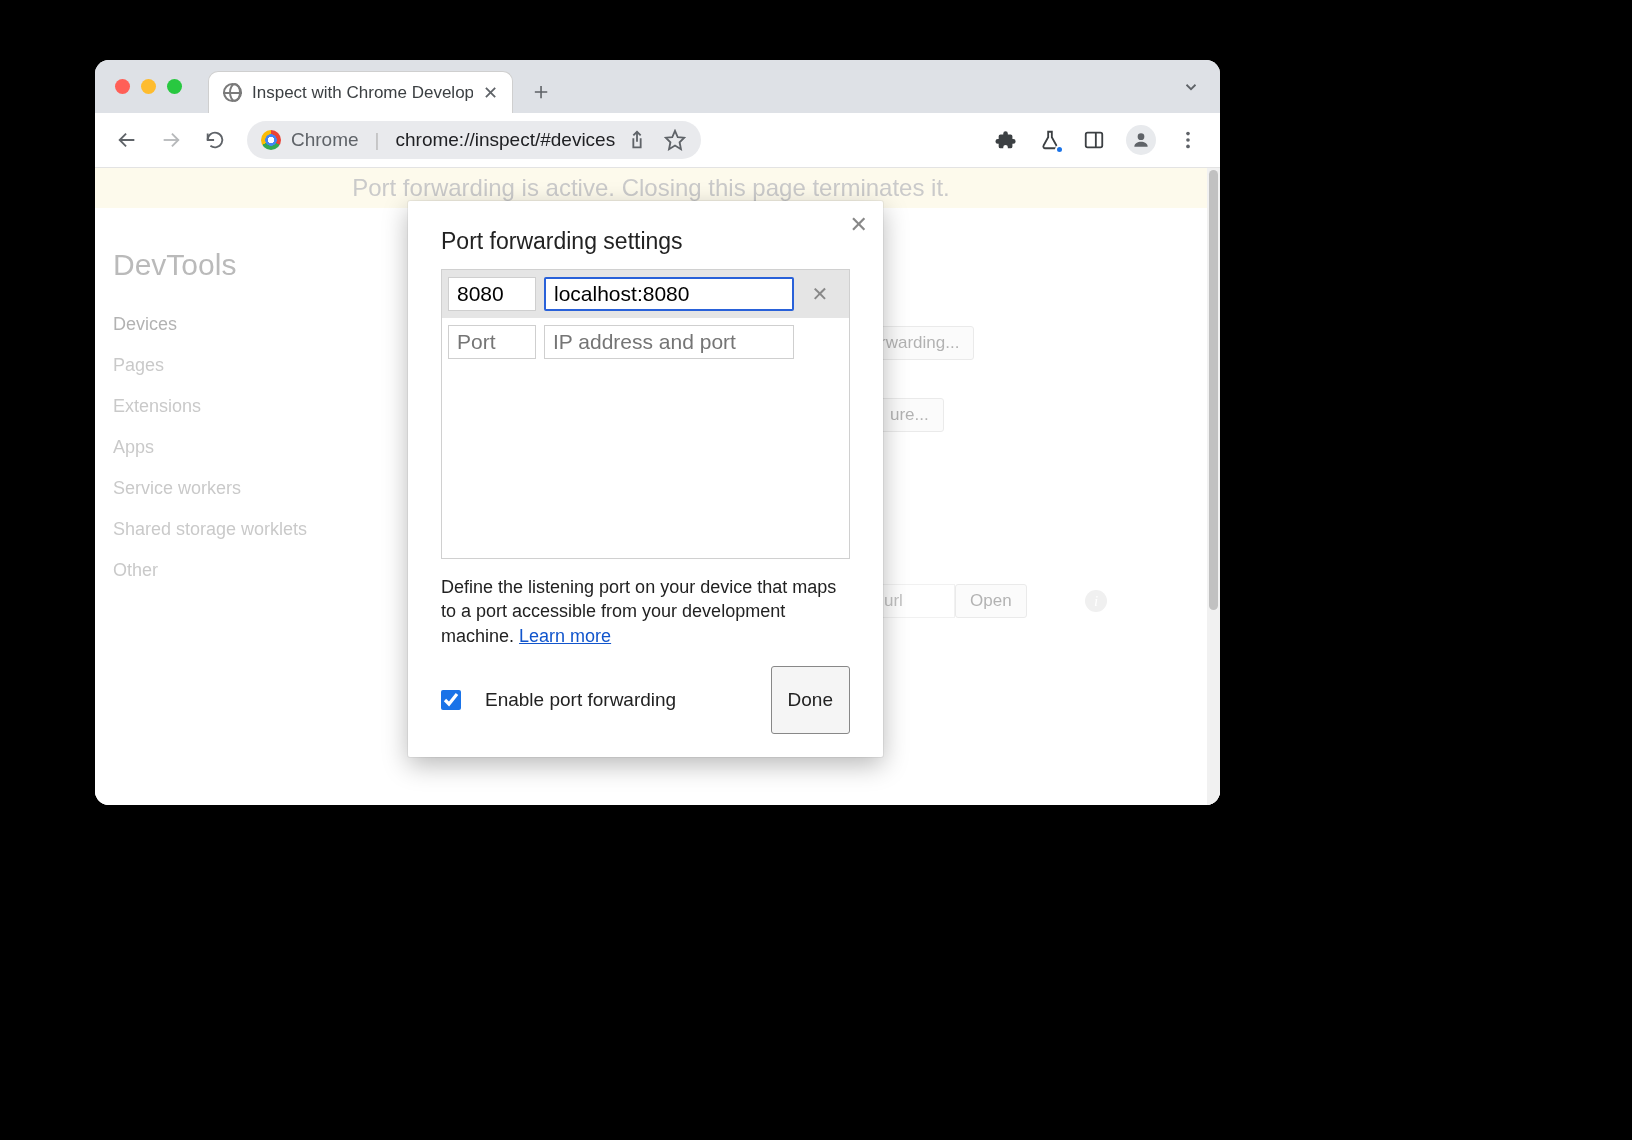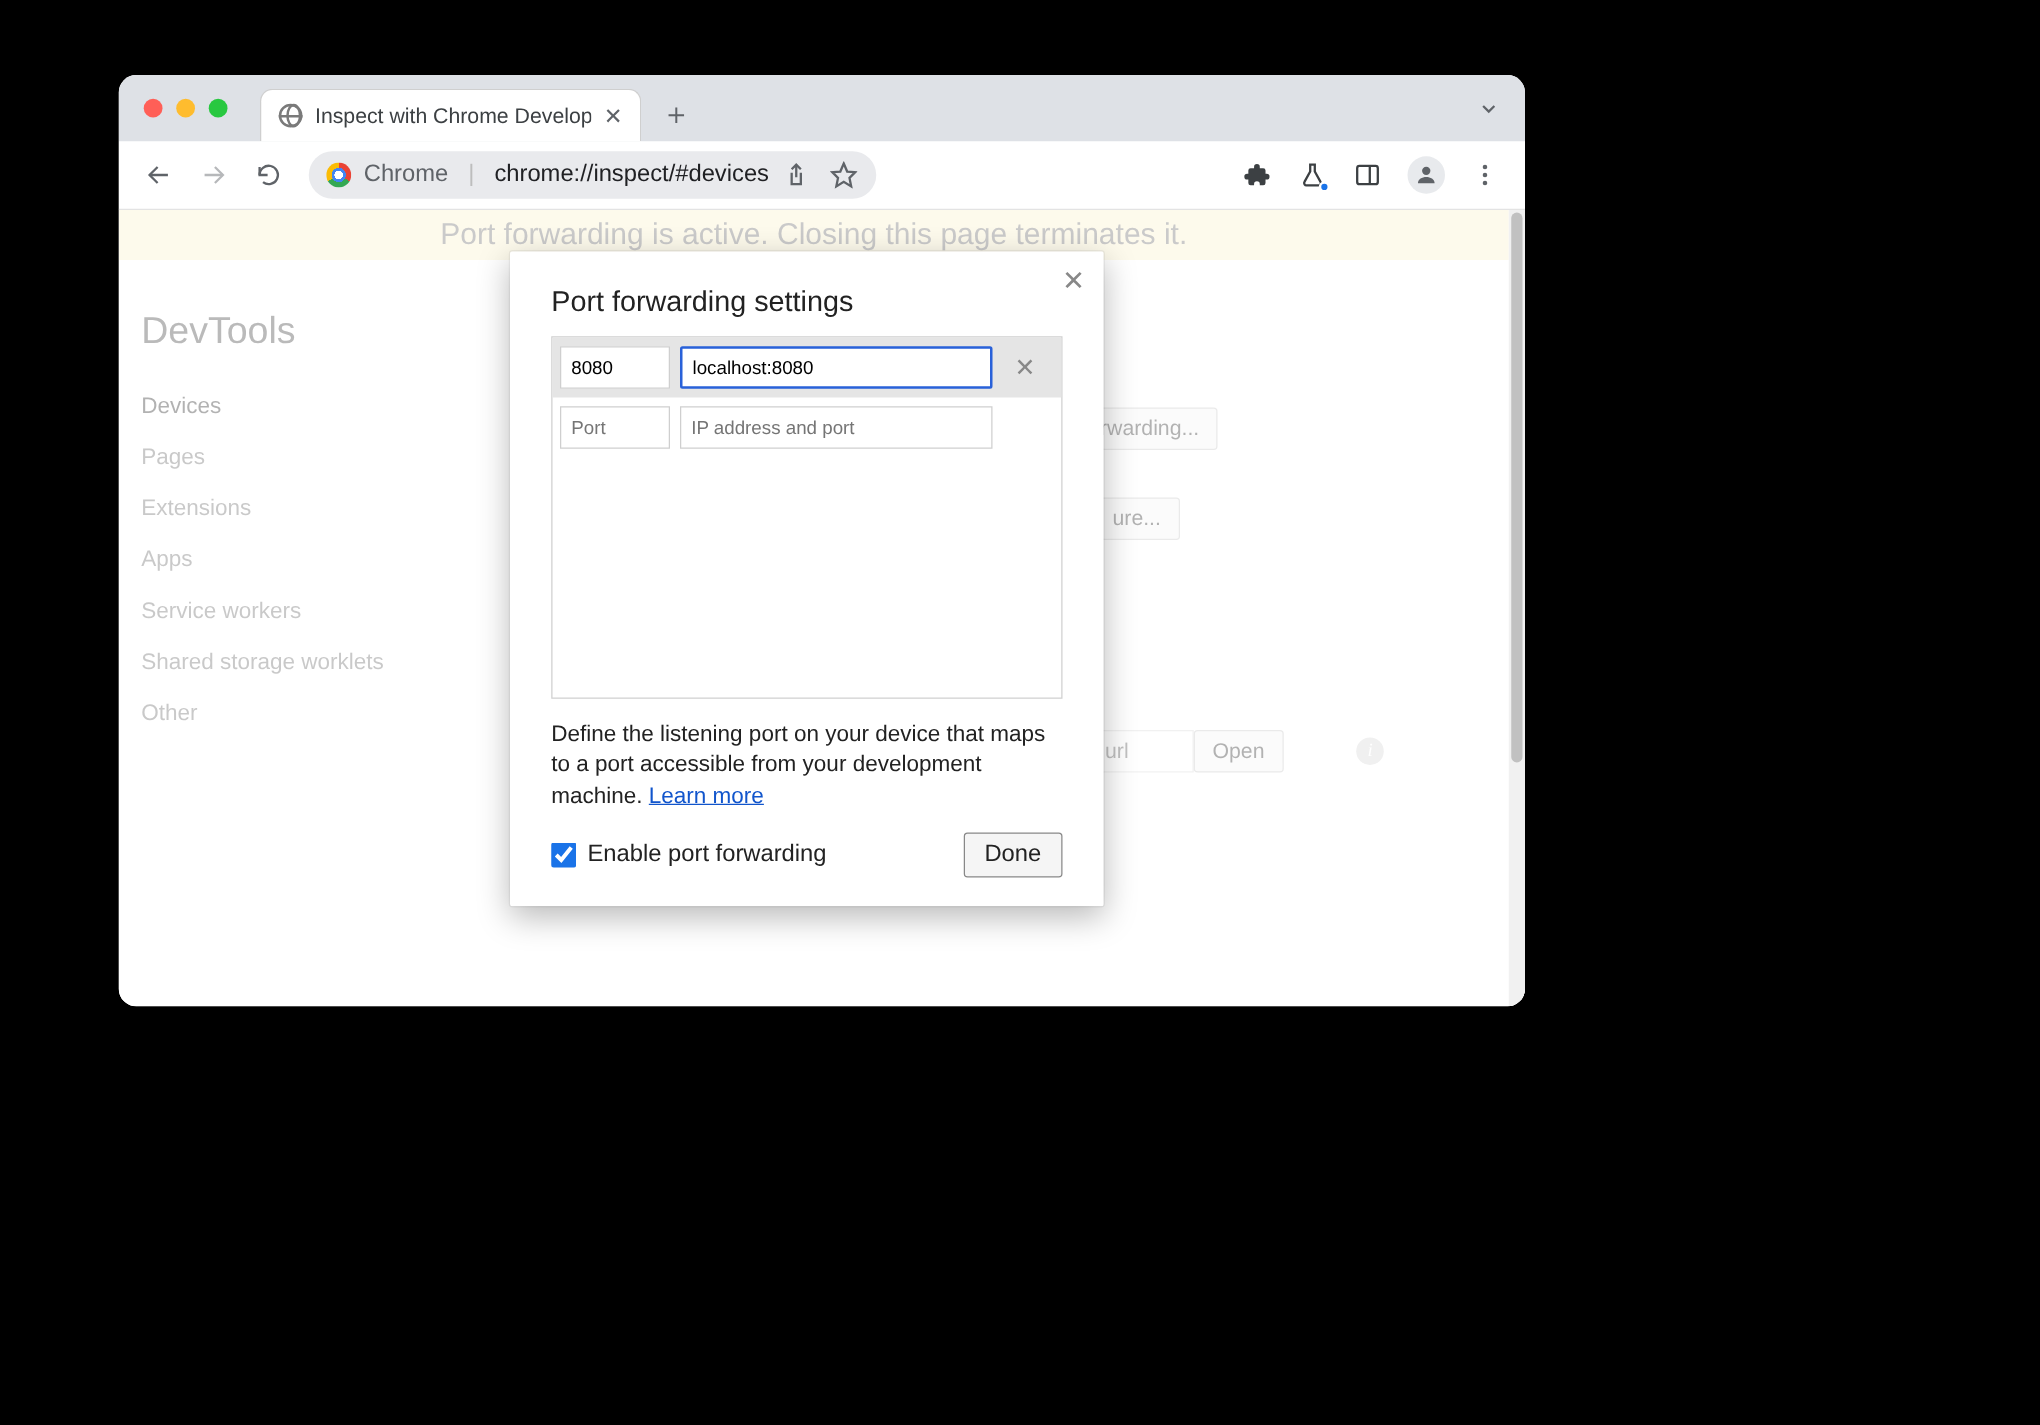--- a/index.html
+++ b/index.html
@@ -125,36 +125,36 @@
     box-shadow: 0 8px 26px rgba(0,0,0,0.28), 0 0 0 1px rgba(0,0,0,0.05);
     border-radius:2px;
     padding:26px 32px 22px 32px;
   }
   .dialog .dlg-close { position:absolute; right:14px; top:10px; color:#888; font-size:22px; cursor:default;}
   .dialog h2 { font-size:23px; font-weight:400; color:#222; margin-bottom:14px;}
   .rows-box { border:1px solid #d0d0d0; height:290px; }
   .row { display:flex; align-items:center; height:48px; padding:6px; gap:8px;}
   .row.filled { background:#E5E5E5;}
   .row input {
-    height:34px; font-size:15px; padding:4px 8px; border:1px solid #cfcfcf;
+    height:34px; font-size:21px; padding:4px 8px; border:1px solid #cfcfcf;
     font-family:inherit;
   }
   .row input.port { width:88px;}
   .row input.addr { width:250px;}
   .row input.addr.focused { outline:none; border:2px solid #2961D9; border-radius:2px;}
   .row .remove { width:36px; height:36px; display:flex; align-items:center; justify-content:center; color:#888; font-size:20px;}
   .dialog .desc { font-size:18px; color:#222; line-height:1.35; margin-top:16px;}
   .dialog .desc a { color:#1155CC; text-decoration:underline;}
   .dialog .footer { display:flex; align-items:center; justify-content:space-between; margin-top:18px;}
-  .dialog .footer label { display:flex; align-items:center; gap:9px; font-size:19px; color:#222;}
+  .dialog .footer label { display:flex; align-items:center; gap:24px; font-size:19px; color:#222;}
   .dialog .footer input[type=checkbox]{
     width:20px; height:20px; accent-color:#1A73E8;
   }
   .done-btn {
-    background:#F5F5F5; border:1px solid #888; border-radius:3px; padding:6px 16px; font-size:19px; color:#222;
+    background:#F5F5F5; border:1px solid #888; border-radius:3px; padding:22px 16px; font-size:19px; color:#222;
   }
 </style>
 </head>
 <body>
 
 <div class="stage">
   <div class="browser-window">
 
     <div class="tab-strip">
       <div class="traffic-lights">

